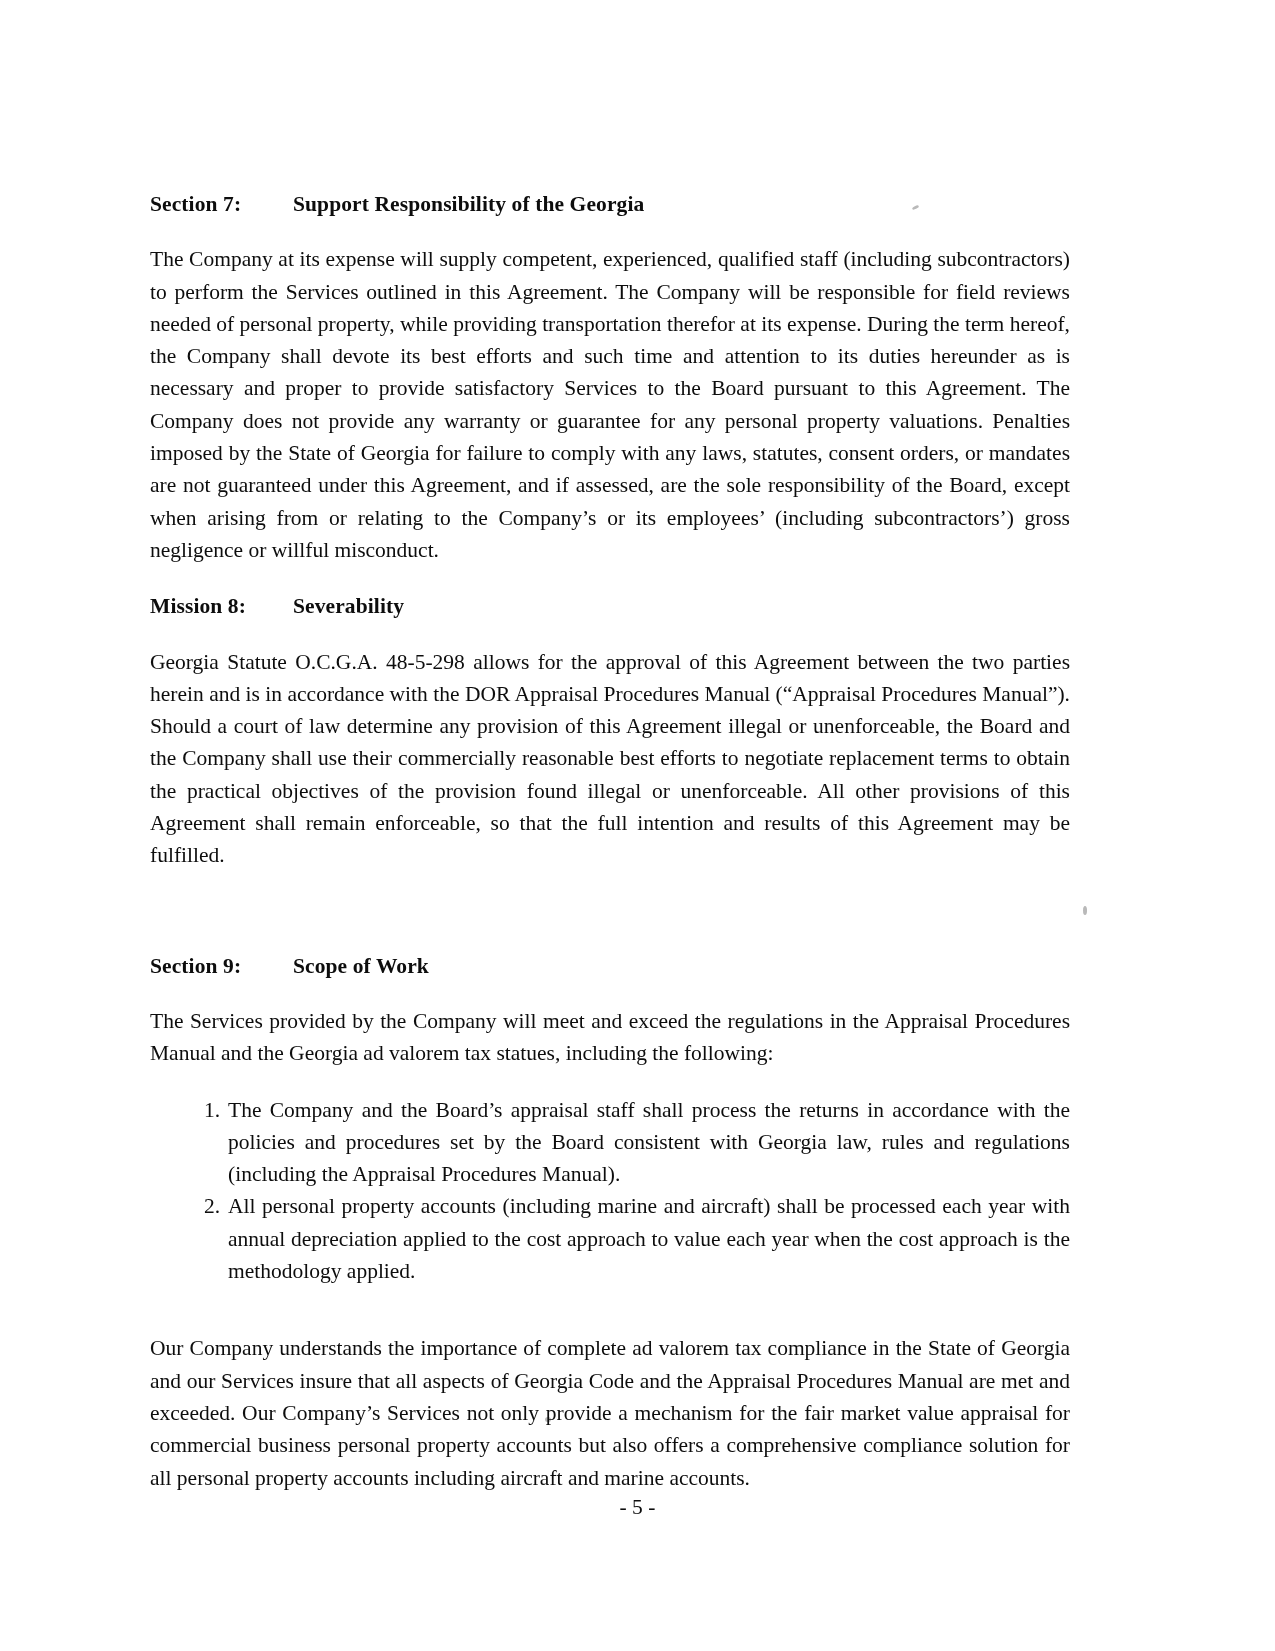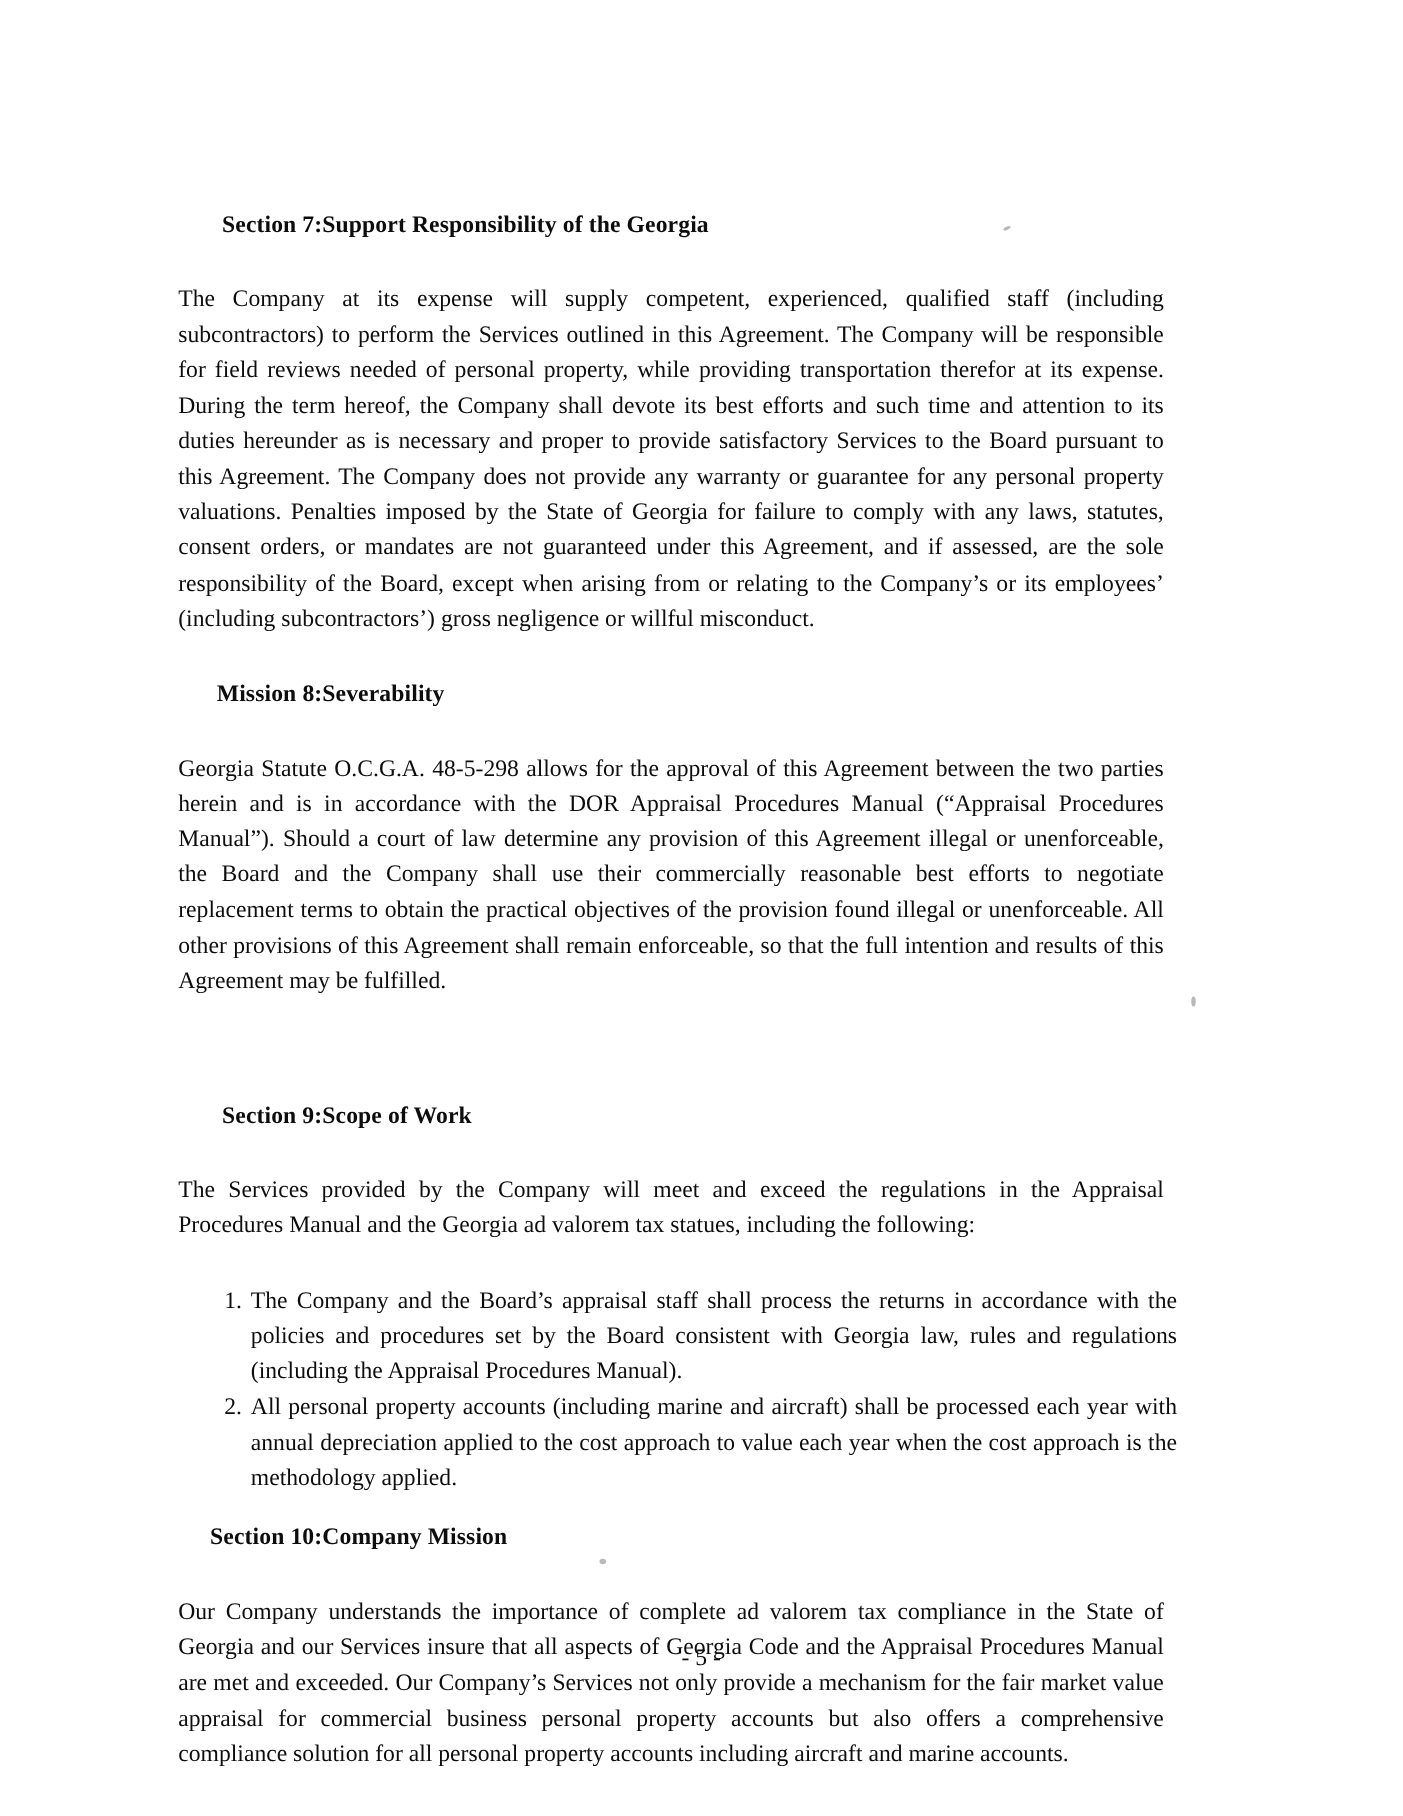--- a/index.html
+++ b/index.html
@@ -37,25 +37,24 @@
     font-size: 21.5px;
     line-height: 32.3px;
     margin: 0;
     white-space: pre;
     letter-spacing: 0.1px;
   }
 
   .heading-label {
     display: inline-block;
     width: 143px;
-    text-align: right;
   }
 
   .para {
-    margin: 12px;
+    margin: 0;
     text-align: justify;
     text-justify: inter-word;
     hyphens: none;
   }
 
   
   .gap-after-heading { height: 23px; }
   .gap-after-para    { height: 24px; }
   .gap-big           { height: 78px; }
   .gap-list-top      { height: 24px; }
@@ -136,21 +135,20 @@
 
     <div class="gap-list-top"></div>
 
     <ol class="numbered">
       <li><span class="marker">1.</span><span>The Company and the Board’s appraisal staff shall process the returns in accordance with the policies and procedures set by the Board consistent with Georgia law, rules and regulations (including the Appraisal Procedures Manual).</span></li>
       <li class="li-last-loose"><span class="marker">2.</span><span>All personal property accounts (including marine and aircraft) shall be processed each year with annual depreciation applied to the cost approach to value each year when the cost approach is the methodology applied.</span></li>
     </ol>
 
     <div class="gap-after-list"></div>
 
-    <div class="section-heading"><span class="heading-label">Section 10:</span><span>Company Mission</span></div>
     <div class="gap-after-heading"></div>
     <p class="para">Our Company understands the importance of complete ad valorem tax compliance in the State of Georgia and our Services insure that all aspects of Georgia Code and the Appraisal Procedures Manual are met and exceeded. Our Company’s Services not only provide a mechanism for the fair market value appraisal for commercial business personal property accounts but also offers a comprehensive compliance solution for all personal property accounts including aircraft and marine accounts.</p>
 
   </div>
 
   <div class="footer">- 5 -</div>
 
 </div>
 
 </body></html>

